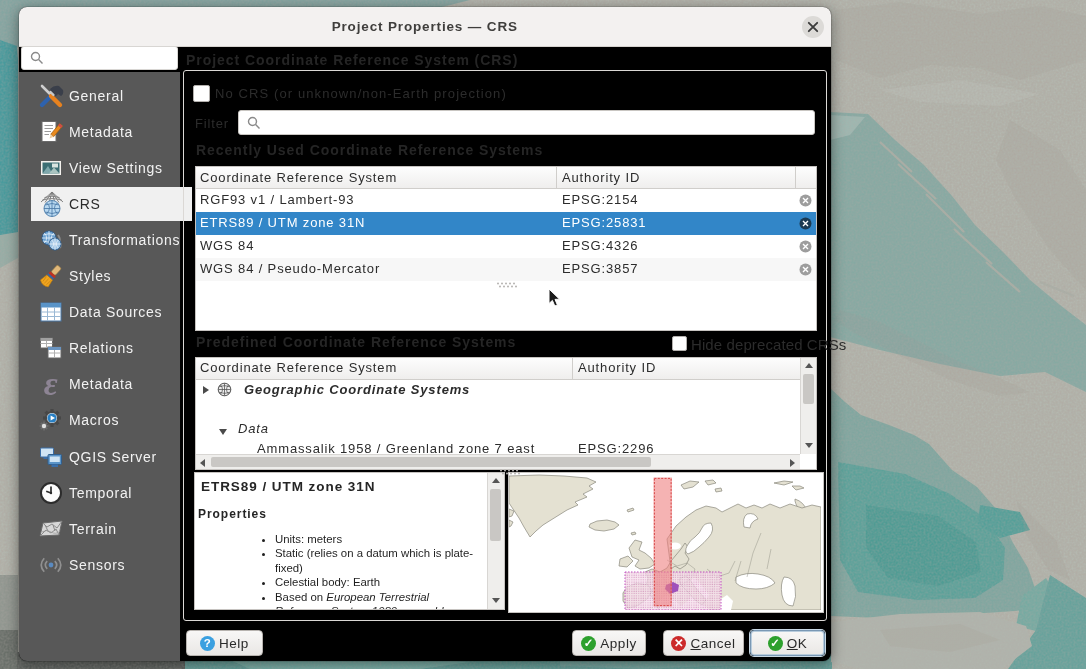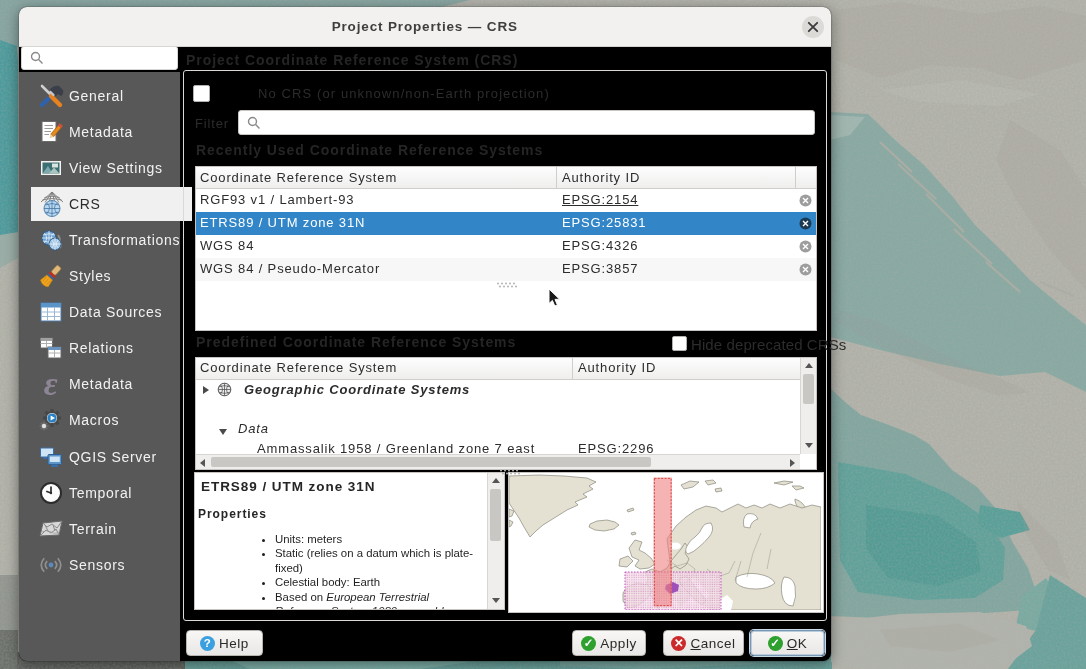--- a/index.html
+++ b/index.html
@@ -276,39 +276,39 @@
       <path d="M9.2,9.2 q-3.8,3.8 0,7.6 M6.2,6.2 q-6,6.8 0,13.6 M16.8,9.2 q3.8,3.8 0,7.6 M19.8,6.2 q6,6.8 0,13.6"></path>
         </g>
       </svg>
     <span class="lbl">Sensors</span>
     </div>
 </div>
 <div id="content" class="ab" style="left:0;top:0;width:1086px;height:669px;pointer-events:none;">
   <div class="b13" style="left:186px;top:52px;">Project Coordinate Reference System (CRS)</div>
   <div class="gf" style="left:183px;top:70px;width:642px;height:549px;"></div>
   <div class="cb" style="left:193px;top:85px;width:15px;height:15px;"></div>
-  <div class="t13" style="left:215px;top:85.5px;letter-spacing:1.1px;margin-left:43px;">No CRS (or unknown/non-Earth projection)</div>
+  <div class="t13" style="left:215px;top:85.5px;letter-spacing:1.1px;">No CRS (or unknown/non-Earth projection)</div>
   <div class="t13" style="left:195px;top:116px;">Filter</div>
   <div class="inp" style="left:238px;top:110px;width:575px;height:23px;">
     <svg width="14" height="14" style="position:absolute;left:8px;top:5px" viewBox="0 0 14 14">
       <circle cx="5.5" cy="5.5" r="4" fill="none" stroke="#8a8a8a" stroke-width="1.4"></circle>
       <line x1="8.6" y1="8.6" x2="12.5" y2="12.5" stroke="#8a8a8a" stroke-width="1.4"></line>
       </svg>
   </div>
   <div class="b13" style="left:196px;top:142px;">Recently Used Coordinate Reference Systems</div>
 
   <div class="panel" style="left:195px;top:166px;width:620px;height:163px;">
     <div class="ab" style="left:0;top:0;width:100%;height:21px;background:linear-gradient(#fdfdfd,#efeeed);border-bottom:1px solid #d0cecb;"></div>
     <div class="ab" style="left:360px;top:0;width:1px;height:21px;background:#d0cecb;"></div>
     <div class="ab" style="left:599px;top:0;width:1px;height:21px;background:#d0cecb;"></div>
     <div class="t13" style="left:4px;top:3px;">Coordinate Reference System</div>
     <div class="t13" style="left:366px;top:3px;">Authority ID</div>
     <div class="ab" style="left:0;top:22px;width:100%;height:23px;">
       <div class="t13" style="left:4px;top:3px;">RGF93 v1 / Lambert-93</div>
-      <div class="t13" style="left:366px;top:3px;text-decoration:underline;">EPSG:2154</div>
+      <div class="t13" style="left:366px;top:3px;">EPSG:2154</div>
       <svg class="ab" style="left:603px;top:5px" width="13" height="13">
           <circle cx="6.5" cy="6.5" r="6" fill="#9d9d9d"></circle>
           <path d="M4,4 L9,9 M9,4 L4,9" stroke="#fff" stroke-width="1.4"></path>
         </svg>
     </div>
     <div class="ab" style="left:0;top:45px;width:100%;height:23px;background:#3286c8;">
       <div class="t13" style="left:4px;top:3px;color:#fff;">ETRS89 / UTM zone 31N</div>
       <div class="t13" style="left:366px;top:3px;color:#fff;">EPSG:25831</div>
       <svg class="ab" style="left:603px;top:5px" width="13" height="13">
           <circle cx="6.5" cy="6.5" r="6" fill="#1c3a52"></circle>

